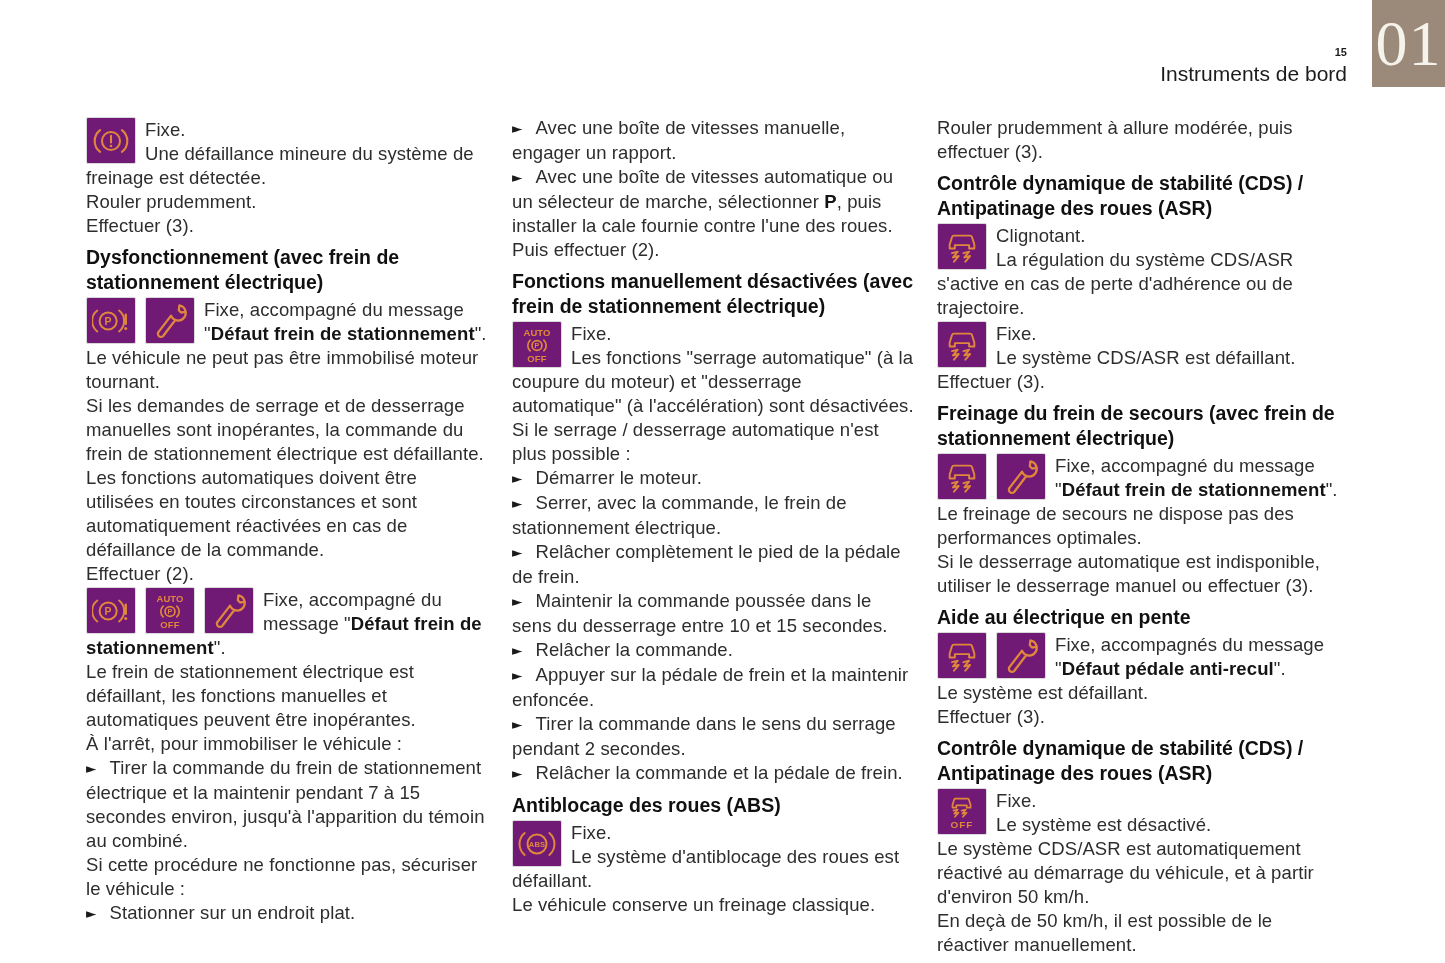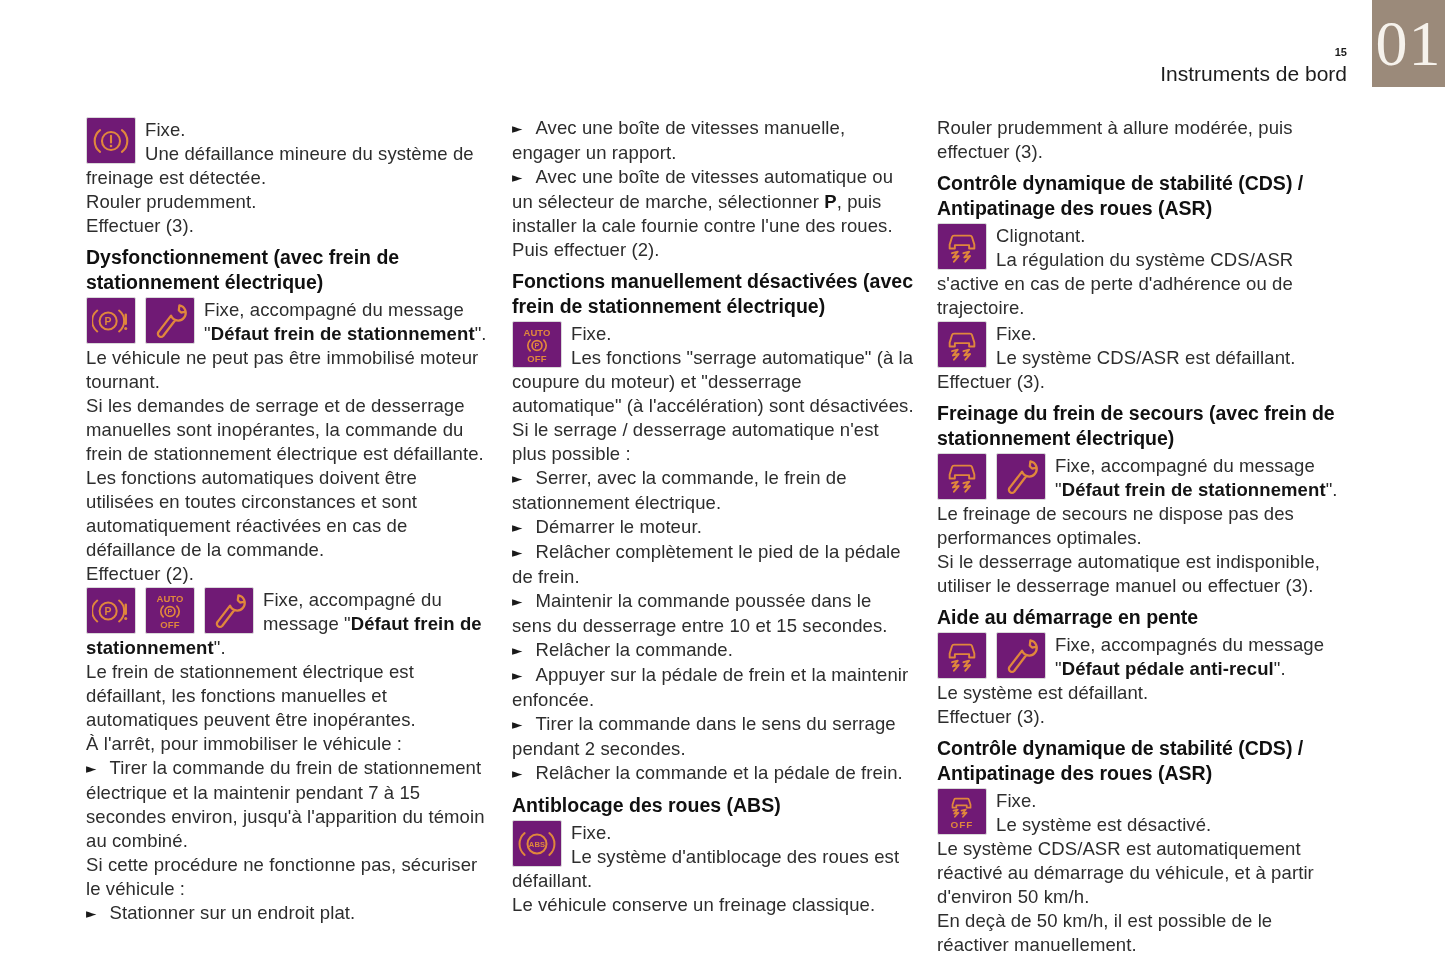--- a/index.html
+++ b/index.html
@@ -133,22 +133,22 @@
         <p class="para iconpara"><span class="icon-box">
             <svg viewBox="0 0 40 40" fill="none" stroke="currentColor" stroke-linecap="round" stroke-linejoin="round" stroke-width="1.8">
       <text class="t" x="20" y="11" font-size="10">AUTO</text>
       <path d="M12.8 14.8 a7.8 7.8 0 0 0 0 11.4"></path>
       <path d="M27.2 14.8 a7.8 7.8 0 0 1 0 11.4"></path>
       <circle cx="20" cy="20.5" r="5.2"></circle>
       <text class="t" x="20" y="23.3" font-size="7.5">P</text>
       <text class="t" x="20" y="37.5" font-size="10">OFF</text>
     </svg>
           </span>Fixe.<br>Les fonctions "serrage automatique" (à la coupure du moteur) et "desserrage automatique" (à l'accélération) sont désactivées.<br>Si le serrage / desserrage automatique n'est plus possible :</p>
+        <p class="para bullet"><span class="marker">►</span>Démarrer le moteur.</p>
         <p class="para bullet"><span class="marker">►</span>Serrer, avec la commande, le frein de stationnement électrique.</p>
-        <p class="para bullet"><span class="marker">►</span>Démarrer le moteur.</p>
         <p class="para bullet"><span class="marker">►</span>Relâcher complètement le pied de la pédale de frein.</p>
         <p class="para bullet"><span class="marker">►</span>Maintenir la commande poussée dans le sens du desserrage entre 10 et 15 secondes.</p>
         <p class="para bullet"><span class="marker">►</span>Relâcher la commande.</p>
         <p class="para bullet"><span class="marker">►</span>Appuyer sur la pédale de frein et la maintenir enfoncée.</p>
         <p class="para bullet"><span class="marker">►</span>Tirer la commande dans le sens du serrage pendant 2 secondes.</p>
         <p class="para bullet"><span class="marker">►</span>Relâcher la commande et la pédale de frein.</p>
         <h3 class="h">Antiblocage des roues (ABS)</h3>
         <p class="para iconpara"><span class="icon-box">
             <svg viewBox="0 0 40 40" fill="none" stroke="currentColor" stroke-linecap="round" stroke-linejoin="round" stroke-width="2.1">
       <path d="M7 8.5 a15 15 0 0 0 0 23"></path>
@@ -180,21 +180,21 @@
             <svg viewBox="0 0 40 40" fill="none" stroke="currentColor" stroke-linecap="round" stroke-linejoin="round" stroke-width="2">
       <path d="M7 17.5 L9.5 9.5 Q10 8 11.5 8 L28.5 8 Q30 8 30.5 9.5 L33 17.5 L33 21.5 L27.5 21.5 L27.5 18 L12.5 18 L12.5 21.5 L7 21.5 Z"></path>
       <path d="M9.5 26.5 L15.5 25 L10.5 31 L16.5 29.5 L11.5 35.5"></path>
       <path d="M21.5 26.5 L27.5 25 L22.5 31 L28.5 29.5 L23.5 35.5"></path>
     </svg>
           </span><span class="icon-box">
             <svg viewBox="0 0 40 40" fill="none" stroke="currentColor" stroke-linecap="round" stroke-linejoin="round" stroke-width="2.4">
       <path d="M21.1 14.4 A8 8 0 1 0 29.9 3.6 L29.3 8.6 L30.3 9.7 L31.7 11.1 L36.4 10.1 A8 8 0 0 1 25.6 18.9 L12.8 35.8 A3.2 3.2 0 0 1 8.2 31.2 Z"></path>
     </svg>
           </span>Fixe, accompagné du message<br>"<span class="b">Défaut frein de stationnement</span>".<br>Le freinage de secours ne dispose pas des performances optimales.<br>Si le desserrage automatique est indisponible, utiliser le desserrage manuel ou effectuer (3).</p>
-        <h3 class="h">Aide au démarrage en pente</h3>
+        <h3 class="h">Aide au électrique en pente</h3>
         <p class="para iconpara"><span class="icon-box">
             <svg viewBox="0 0 40 40" fill="none" stroke="currentColor" stroke-linecap="round" stroke-linejoin="round" stroke-width="2">
       <path d="M7 17.5 L9.5 9.5 Q10 8 11.5 8 L28.5 8 Q30 8 30.5 9.5 L33 17.5 L33 21.5 L27.5 21.5 L27.5 18 L12.5 18 L12.5 21.5 L7 21.5 Z"></path>
       <path d="M9.5 26.5 L15.5 25 L10.5 31 L16.5 29.5 L11.5 35.5"></path>
       <path d="M21.5 26.5 L27.5 25 L22.5 31 L28.5 29.5 L23.5 35.5"></path>
     </svg>
           </span><span class="icon-box">
             <svg viewBox="0 0 40 40" fill="none" stroke="currentColor" stroke-linecap="round" stroke-linejoin="round" stroke-width="2.4">
       <path d="M21.1 14.4 A8 8 0 1 0 29.9 3.6 L29.3 8.6 L30.3 9.7 L31.7 11.1 L36.4 10.1 A8 8 0 0 1 25.6 18.9 L12.8 35.8 A3.2 3.2 0 0 1 8.2 31.2 Z"></path>
     </svg>

